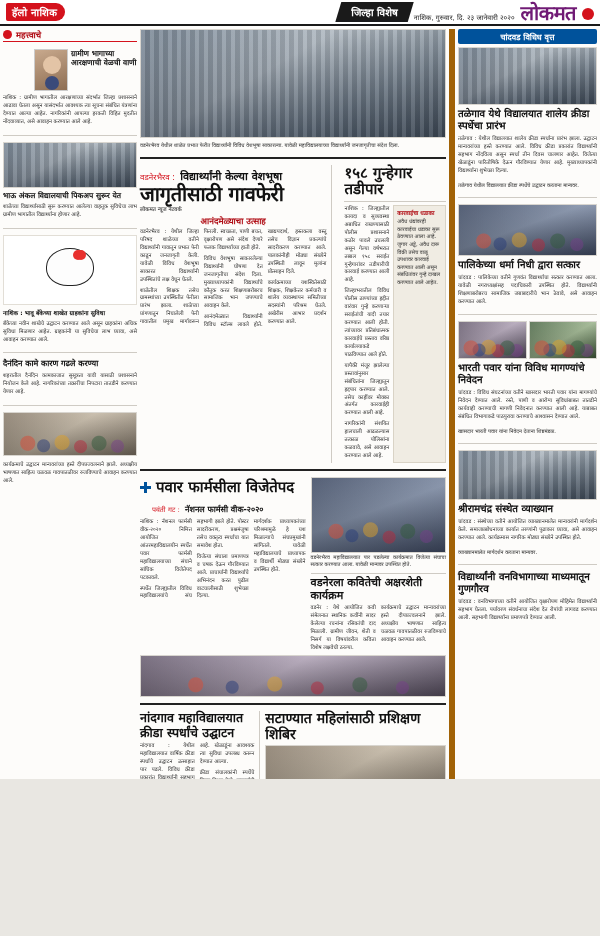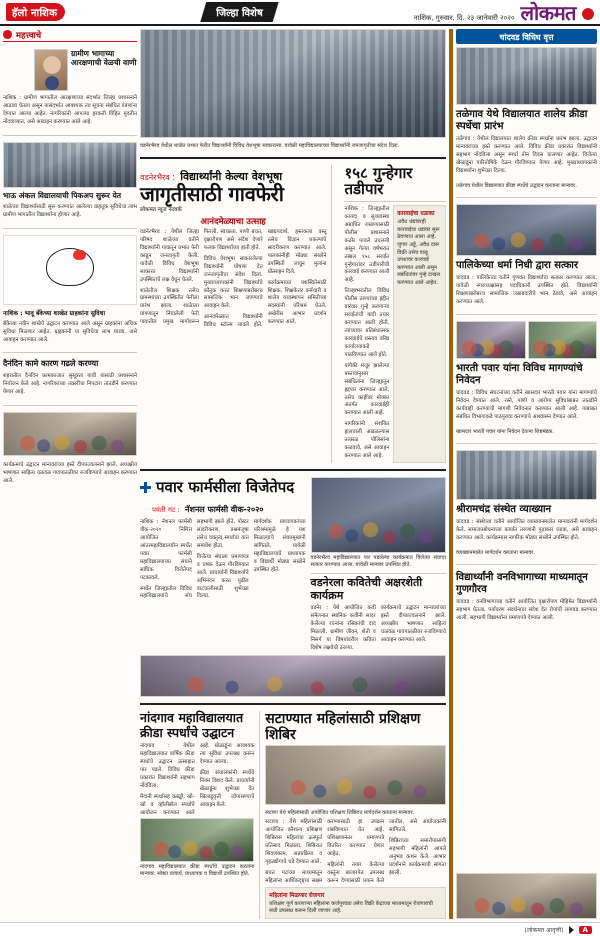--- a/index.html
+++ b/index.html
@@ -5,42 +5,42 @@
   * { box-sizing: border-box; }
   html, body { margin:0; padding:0; }
   body {
     width:600px; height:936px;
     background:#e9e7e2;
     font-family:"DejaVu Sans", sans-serif;
     overflow:hidden;
   }
   .page {
     position:relative;
-    width:600px; height:936px;
+    width:600px; height:779px;
     background:#fdfcfa;
     overflow:hidden;
   }
 
   
   .masthead {
     height:26px;
     display:flex; align-items:center;
     border-bottom:2px solid #1a1a1a;
     padding:0 6px;
     background:#fff;
   }
   .hello-nashik {
     background:#d4121c; color:#fff;
     font-size:10px; font-weight:bold;
     padding:2px 8px 2px 6px;
     border-radius:2px 10px 10px 2px;
     letter-spacing:.3px;
   }
   .center-strip {
-    flex:1; display:flex; justify-content:center;
+    flex:1; display:flex; justify-content:flex-end;
   }
   .section-tag {
     background:#1a1a1a; color:#fff;
     font-size:10px; font-weight:bold;
     padding:3px 16px;
     clip-path:polygon(6px 0,100% 0,calc(100% - 6px) 100%,0 100%);
   }
   .brand {
     display:flex; align-items:baseline; gap:6px;
   }
@@ -56,21 +56,21 @@
 
   
   .cols {
     display:flex;
     height:calc(936px - 26px - 14px);
     padding:3px;
     gap:3px;
   }
   .col-left  { width:134px; display:flex; flex-direction:column; gap:3px; }
   .col-mid   { flex:1; display:flex; flex-direction:column; gap:3px; }
-  .col-right { width:148px; display:flex; flex-direction:column; gap:3px; border-left:4px solid #a16207; padding-left:3px;}
+  .col-right { width:148px; display:flex; flex-direction:column; gap:3px; border-left:6px solid #a16207; padding-left:3px;}
 
   
   .hdr-bar {
     display:flex; align-items:center; gap:4px;
     border-bottom:1.5px solid #d4121c;
     padding-bottom:1px; margin-bottom:4px;
   }
   .hdr-bar .dot {
     width:9px;height:9px;border-radius:50%;
     background:#d4121c; flex:none;

